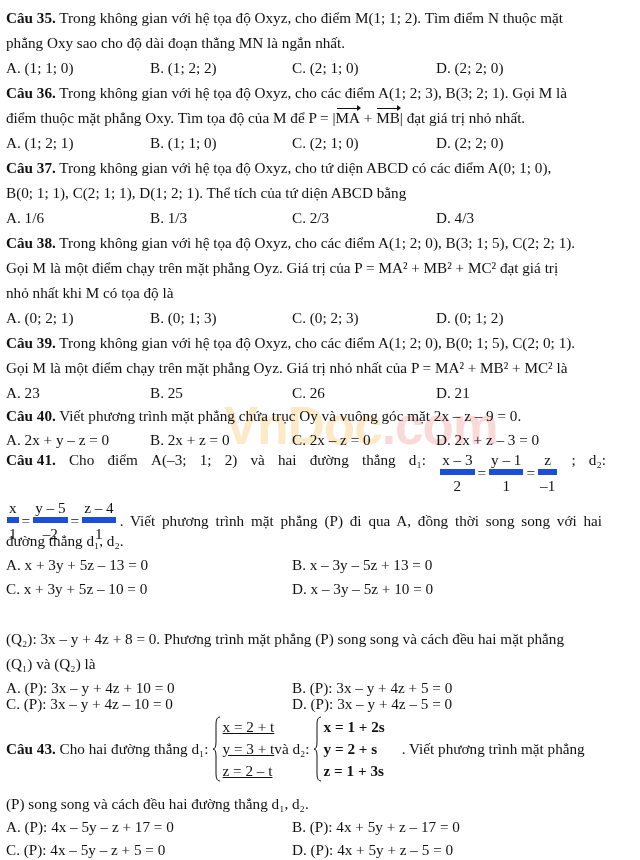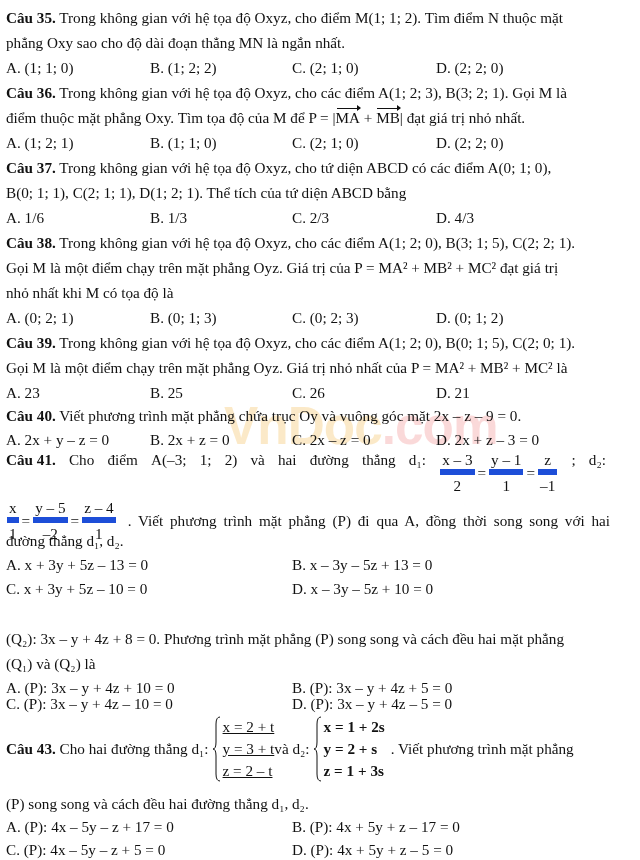--- a/index.html
+++ b/index.html
@@ -94,21 +94,21 @@
     <span>
       <span class="frac"><span class="num">x – 3</span><span class="den">2</span></span><span class="eq">=</span><span class="frac"><span class="num">y – 1</span><span class="den">1</span></span><span class="eq">=</span><span class="frac"><span class="num">z</span><span class="den">–1</span></span>
     </span>
     <span>;</span>
     <span>d₂:</span>
   </div>
   <div class="line" style="top:500px; display:flex; align-items:center;">
     <span>
       <span class="frac"><span class="num">x</span><span class="den">1</span></span><span class="eq">=</span><span class="frac"><span class="num">y – 5</span><span class="den">–2</span></span><span class="eq">=</span><span class="frac"><span class="num">z – 4</span><span class="den">1</span></span>
     </span>
-    <span style="margin-left:11px; word-spacing:3px;">. Viết phương trình mặt phẳng (P) đi qua A, đồng thời song song với hai</span>
+    <span style="margin-left:3px; word-spacing:3px;">. Viết phương trình mặt phẳng (P) đi qua A, đồng thời song song với hai</span>
   </div>
   <div class="line" style="top:533px">đường thẳng d₁, d₂.</div>
   <div class="opt" style="left:6px;top:557px">A. x + 3y + 5z – 13 = 0</div>
   <div class="opt" style="left:292px;top:557px">B. x – 3y – 5z + 13 = 0</div>
   <div class="opt" style="left:6px;top:581px">C. x + 3y + 5z – 10 = 0</div>
   <div class="opt" style="left:292px;top:581px">D. x – 3y – 5z + 10 = 0</div>
 
   <div class="line" style="top:631px">(Q₂): 3x – y + 4z + 8 = 0. Phương trình mặt phẳng (P) song song và cách đều hai mặt phẳng</div>
   <div class="line" style="top:656px">(Q₁) và (Q₂) là</div>
   <div class="opt" style="left:6px;top:680px">A. (P): 3x – y + 4z + 10 = 0</div>
@@ -136,21 +136,21 @@
     </span>
     <span style="margin-left:0;">và d₂:</span>
     <span class="system" style="margin-left:4px;font-weight:bold;">
       <svg class="brace" viewBox="0 0 8 66" preserveAspectRatio="none">
           <path d="M7 1 Q3 1 3 8 L3 26 Q3 33 0 33 Q3 33 3 40 L3 58 Q3 65 7 65" fill="none" stroke="#111" stroke-width="1"></path>
         </svg>
       <span class="row">x = 1 + 2s</span>
       <span class="row">y = 2 + s</span>
       <span class="row">z = 1 + 3s</span>
     </span>
-    <span style="margin-left:6px;font-family:Liberation Serif, serif;">. Viết phương trình mặt phẳng</span>
+    <span style="margin-left:17px;font-family:Liberation Serif, serif;">. Viết phương trình mặt phẳng</span>
   </div>
   <div class="line" style="top:796px">(P) song song và cách đều hai đường thẳng d₁, d₂.</div>
   <div class="opt" style="left:6px;top:819px">A. (P): 4x – 5y – z + 17 = 0</div>
   <div class="opt" style="left:292px;top:819px">B. (P): 4x + 5y + z – 17 = 0</div>
   <div class="opt" style="left:6px;top:842px">C. (P): 4x – 5y – z + 5 = 0</div>
   <div class="opt" style="left:292px;top:842px">D. (P): 4x + 5y + z – 5 = 0</div>
 
 </div>
 
 </body></html>

